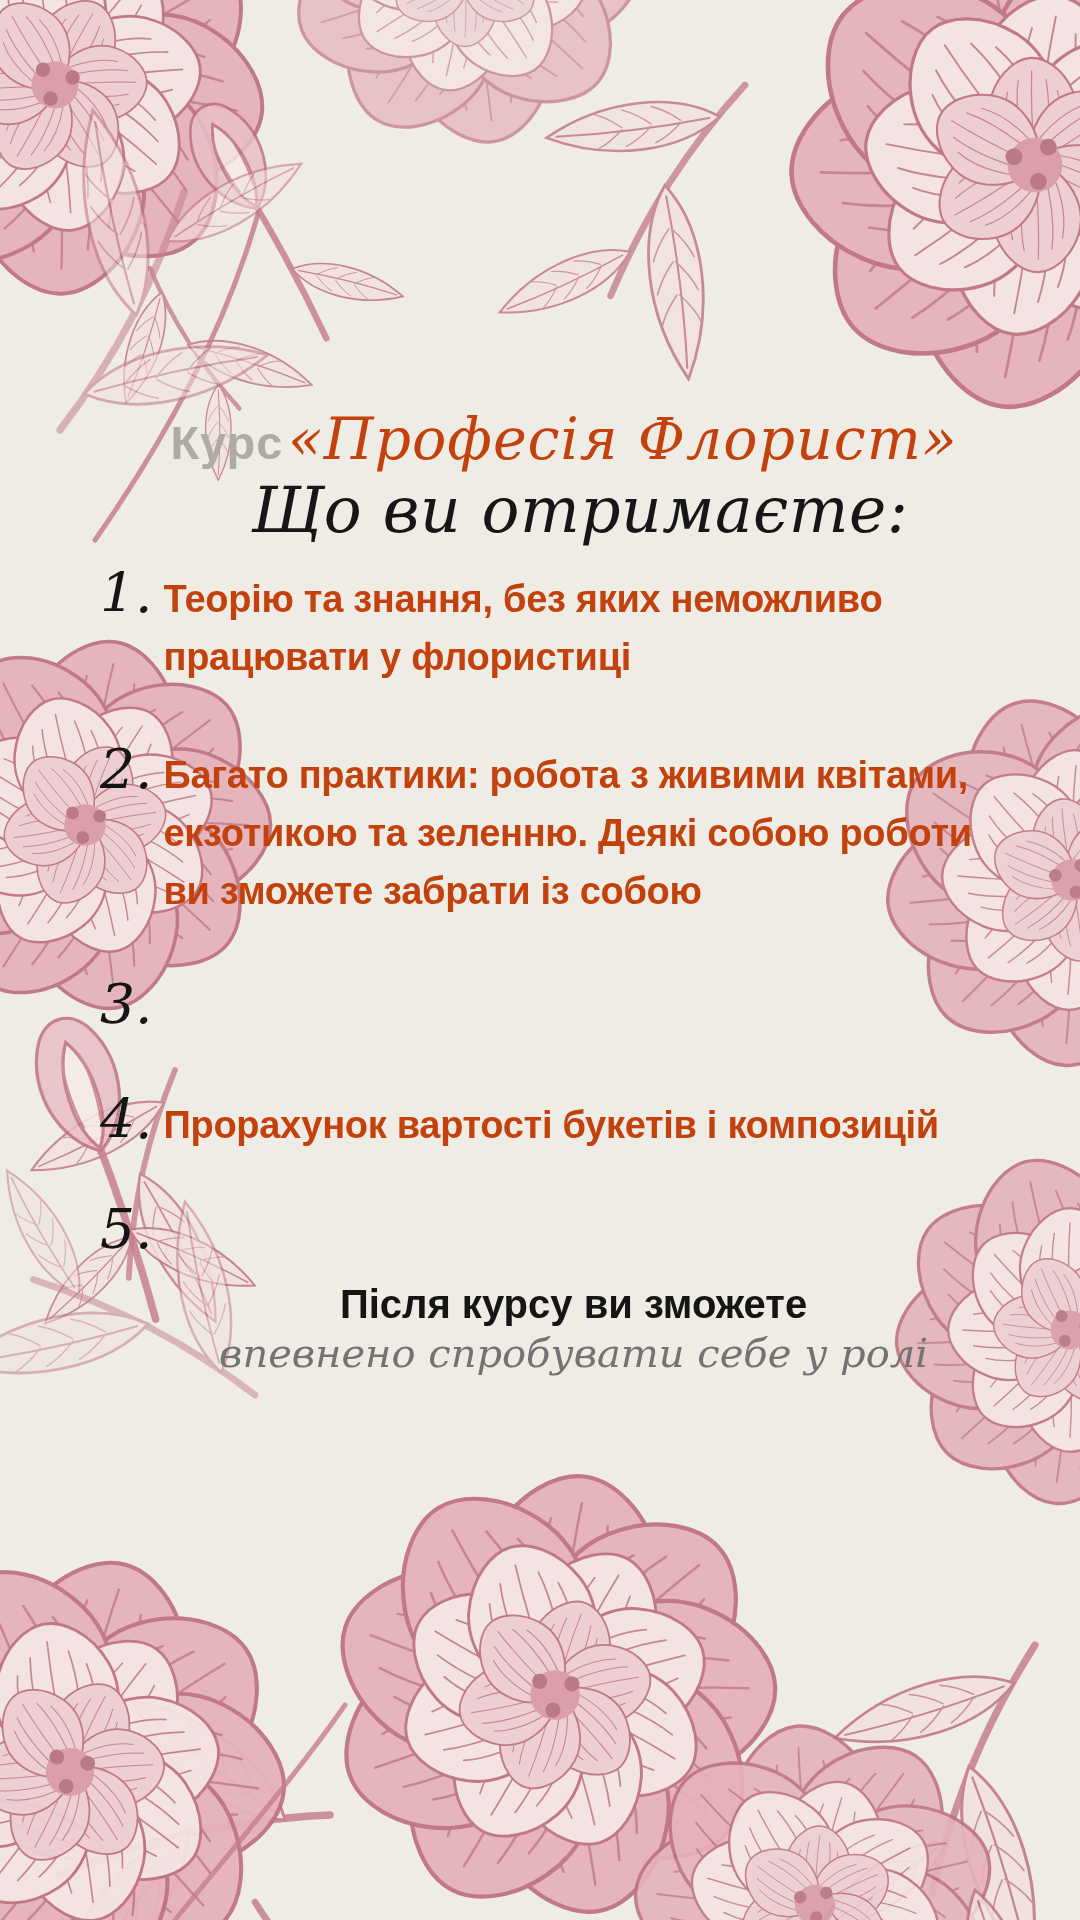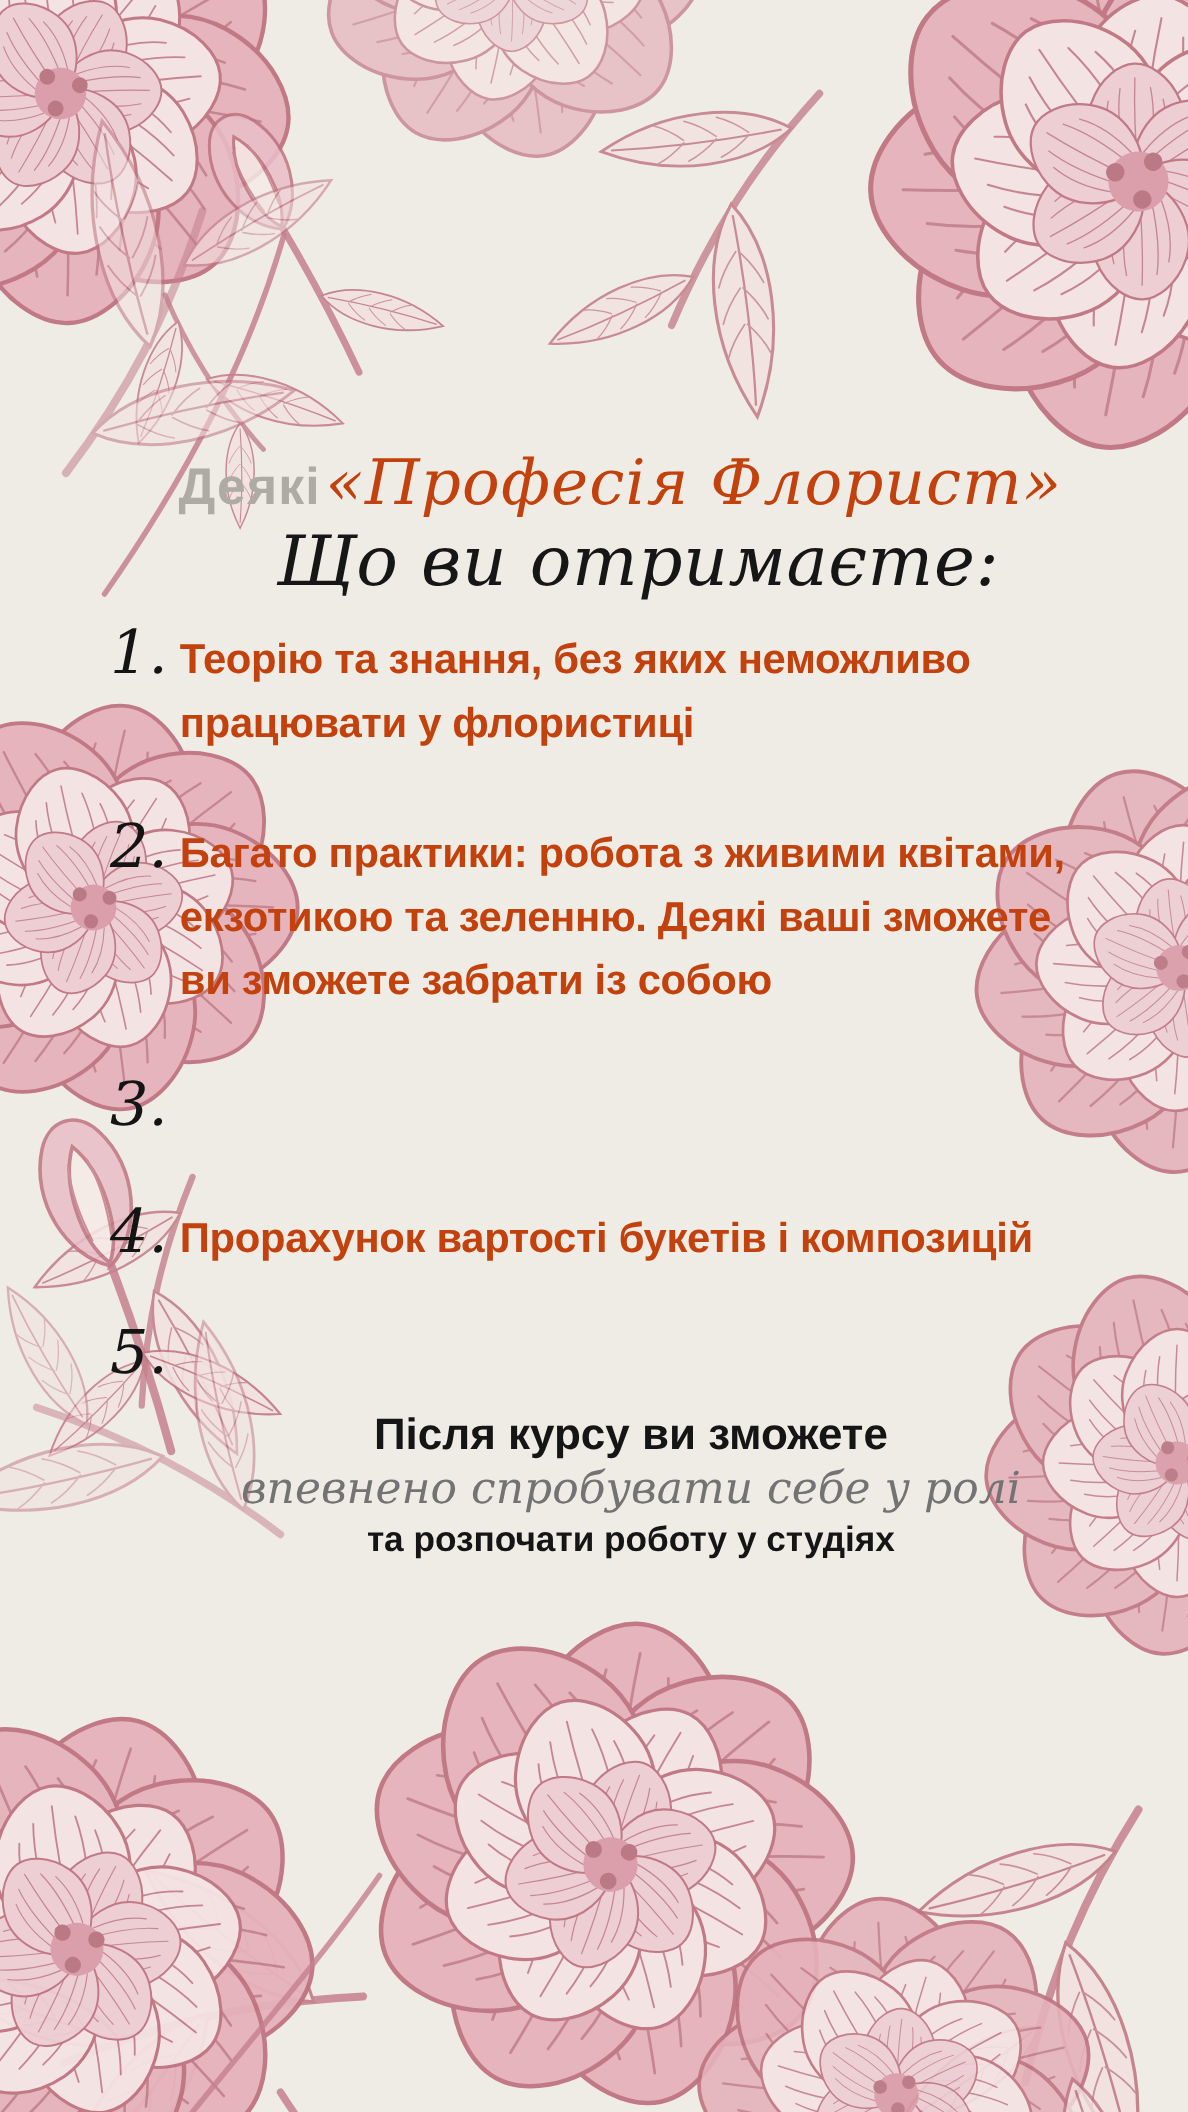--- a/index.html
+++ b/index.html
@@ -218,48 +218,47 @@
       </g>
     <g opacity="0.8" transform="translate(975,1890) rotate(165) scale(1.3)">
         <use href="#lf"></use>
       </g>
     <path class="st" opacity="0.8" d="M345,1705 C300,1770 240,1840 175,1920"></path>
   </svg>
 
   <div class="content">
 
     <div class="title-line">
-      <span class="course-label">Деякі</span>
+      <span class="course-label">Курс</span>
       <span class="course-title">«Професія Флорист»</span>
     </div>
 
     <h1 class="heading">Що ви отримаєте:</h1>
 
     <div class="benefit b1">
       <span class="num">1.</span>
       <span class="txt">Теорію та знання, без яких неможливо
 працювати у флористиці</span>
     </div>
     <div class="benefit b2">
       <span class="num">2.</span>
       <span class="txt">Багато практики: робота з живими квітами,
-екзотикою та зеленню. Деякі ваші зможете
+екзотикою та зеленню. Деякі собою роботи
 ви зможете забрати із собою</span>
     </div>
     <div class="benefit b3">
       <span class="num">3.</span>
     </div>
     <div class="benefit b4">
       <span class="num">4.</span>
       <span class="txt">Прорахунок вартості букетів і композицій</span>
     </div>
     <div class="benefit b5">
       <span class="num">5.</span>
     </div>
 
     <div class="outro">
       <div class="outro-bold">Після курсу ви зможете</div>
       <div class="outro-it">впевнено спробувати себе у ролі</div>
-      <div class="outro-small">та розпочати роботу у студіях</div>
     </div>
 
   </div>
 </div>
 
 </body></html>

